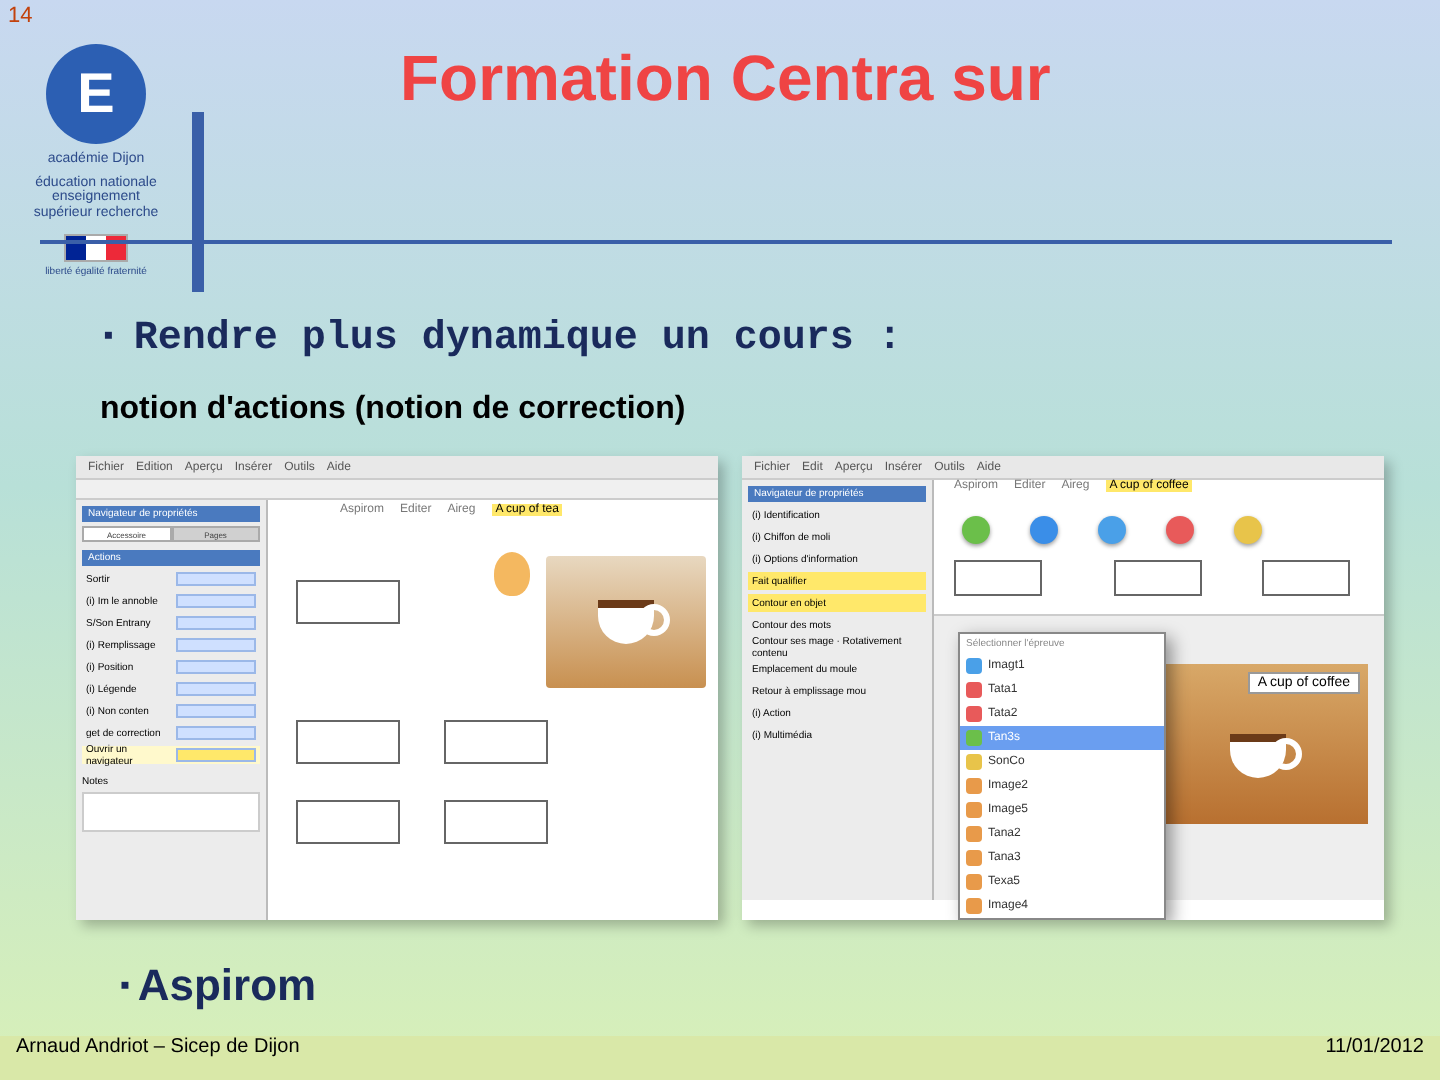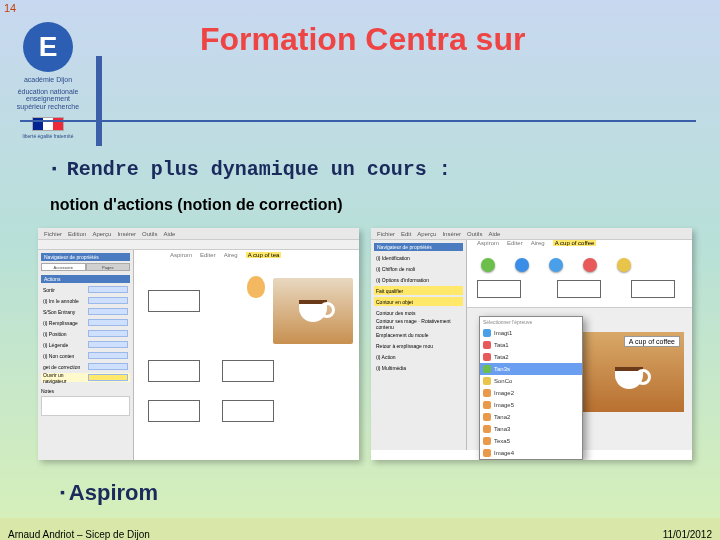--- a/index.html
+++ b/index.html
@@ -186,21 +186,21 @@
   .bullet2 {
     position: absolute; bottom: 34px; left: 60px;
     font-size: 22px; font-weight: bold; color: #1a2a5c;
   }
   .bullet2::before {
     content: "▪ "; font-size: 14px; vertical-align: 3px;
   }
   .footer-bar {
     position: absolute; left: 0; right: 0; bottom: 0;
     height: 22px; background: #d9e8a8;
-    display: flex; justify-content: space-between; align-items: flex-end;
+    display: flex; justify-content: space-between; align-items: flex-start;
     padding: 0 8px; font-size: 10px; color: #000; gap: 36px;
   }
 </style>
 </head>
 <body>
 
 <div class="page-num">14</div>
 
 <div class="logo-block">
   <div class="logo-e"></div>

